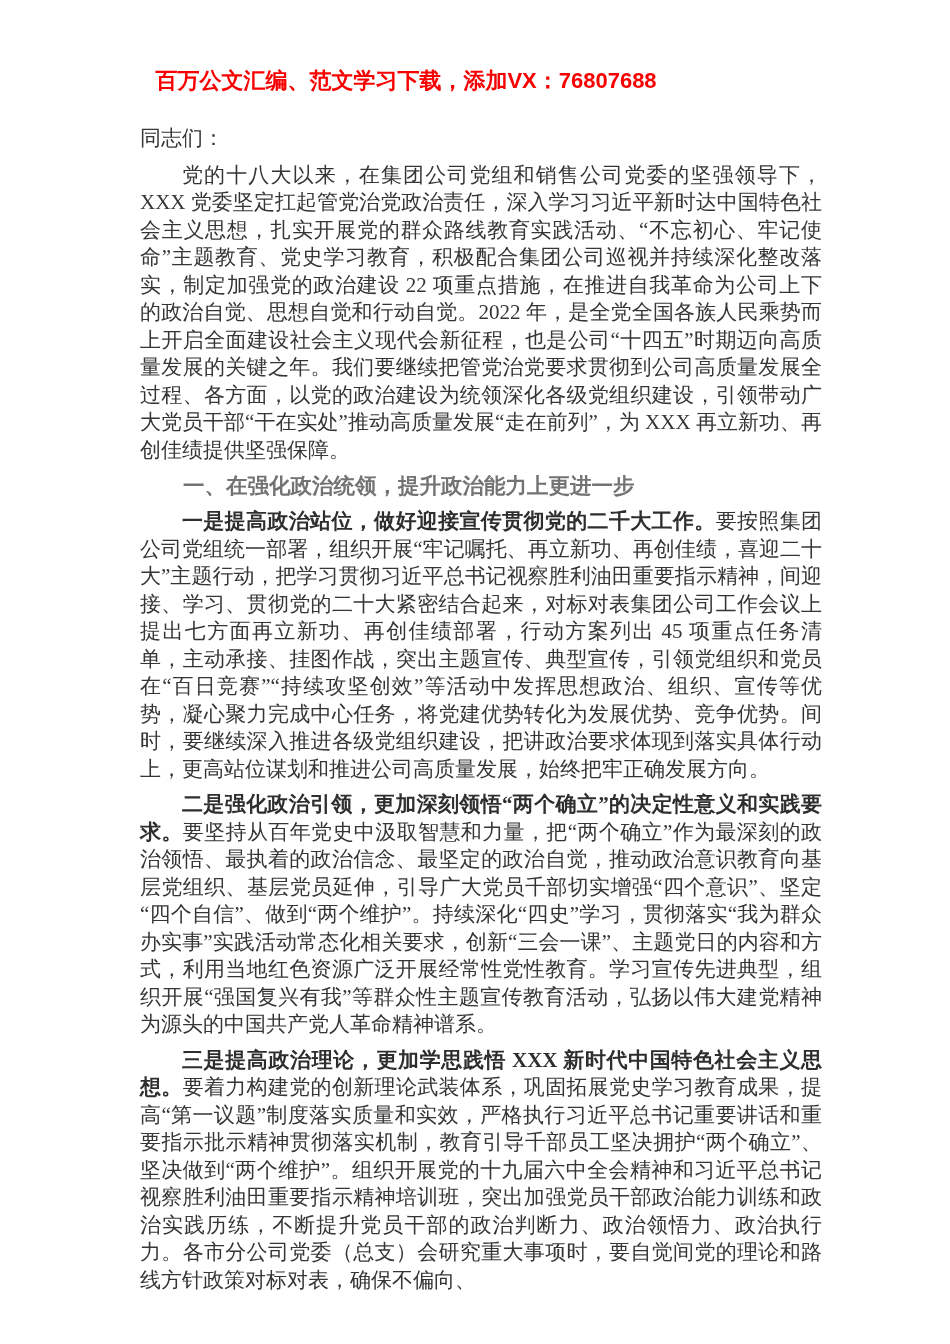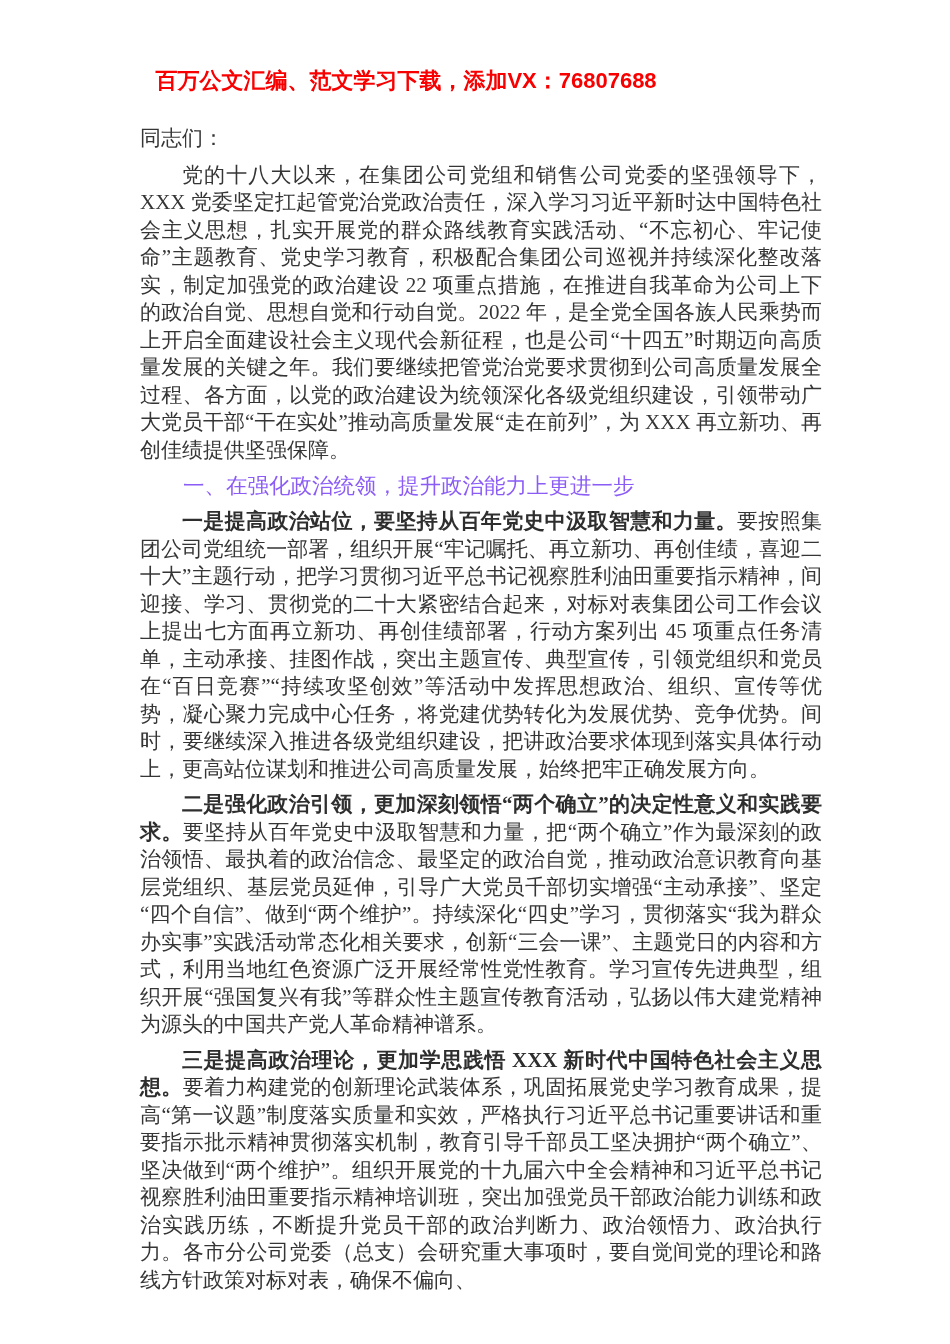--- a/index.html
+++ b/index.html
@@ -41,22 +41,22 @@
   }
   .salutation {
     text-indent: 0;
     font-family: Liberation Mono, monospace;
   }
   .para {
     text-indent: 2em;
   }
   .section-heading {
     font-size: 21.5px;
-    font-weight: 400;
-    color: #8b5cf6;
+    font-weight: 700;
+    color: #737373;
     text-indent: 2em;
     margin: 2px 0 8px 0;
     line-height: 28px;
   }
   .point-lead {
     font-weight: 700;
     color: #2e2e2e;
   }
 </style>
 </head>
@@ -68,20 +68,20 @@
 
   <div class="doc-body">
 
     <p class="salutation">同志们：</p>
 
     <p class="para">党的十八大以来，在集团公司党组和销售公司党委的坚强领导下，XXX 党委坚定扛起管党治党政治责任，深入学习习近平新时达中国特色社会主义思想，扎实开展党的群众路线教育实践活动、“不忘初心、牢记使命”主题教育、党史学习教育，积极配合集团公司巡视并持续深化整改落实，制定加强党的政治建设 22 项重点措施，在推进自我革命为公司上下的政治自觉、思想自觉和行动自觉。2022 年，是全党全国各族人民乘势而上开启全面建设社会主义现代会新征程，也是公司“十四五”时期迈向高质量发展的关键之年。我们要继续把管党治党要求贯彻到公司高质量发展全过程、各方面，以党的政治建设为统领深化各级党组织建设，引领带动广大党员干部“干在实处”推动高质量发展“走在前列”，为 XXX 再立新功、再创佳绩提供坚强保障。</p>
 
     <p class="section-heading">一、在强化政治统领，提升政治能力上更进一步</p>
 
 
-    <p class="para"><span class="point-lead">一是提高政治站位，要坚持从百年党史中汲取智慧和力量。</span><span>要按照集团公司党组统一部署，组织开展“牢记嘱托、再立新功、再创佳绩，喜迎二十大”主题行动，把学习贯彻习近平总书记视察胜利油田重要指示精神，间迎接、学习、贯彻党的二十大紧密结合起来，对标对表集团公司工作会议上提出七方面再立新功、再创佳绩部署，行动方案列出 45 项重点任务清单，主动承接、挂图作战，突出主题宣传、典型宣传，引领党组织和党员在“百日竞赛”“持续攻坚创效”等活动中发挥思想政治、组织、宣传等优势，凝心聚力完成中心任务，将党建优势转化为发展优势、竞争优势。间时，要继续深入推进各级党组织建设，把讲政治要求体现到落实具体行动上，更高站位谋划和推进公司高质量发展，始终把牢正确发展方向。</span></p>
+    <p class="para"><span class="point-lead">一是提高政治站位，做好迎接宣传贯彻党的二千大工作。</span><span>要按照集团公司党组统一部署，组织开展“牢记嘱托、再立新功、再创佳绩，喜迎二十大”主题行动，把学习贯彻习近平总书记视察胜利油田重要指示精神，间迎接、学习、贯彻党的二十大紧密结合起来，对标对表集团公司工作会议上提出七方面再立新功、再创佳绩部署，行动方案列出 45 项重点任务清单，主动承接、挂图作战，突出主题宣传、典型宣传，引领党组织和党员在“百日竞赛”“持续攻坚创效”等活动中发挥思想政治、组织、宣传等优势，凝心聚力完成中心任务，将党建优势转化为发展优势、竞争优势。间时，要继续深入推进各级党组织建设，把讲政治要求体现到落实具体行动上，更高站位谋划和推进公司高质量发展，始终把牢正确发展方向。</span></p>
 
-    <p class="para"><span class="point-lead">二是强化政治引领，更加深刻领悟“两个确立”的决定性意义和实践要求。</span><span>要坚持从百年党史中汲取智慧和力量，把“两个确立”作为最深刻的政治领悟、最执着的政治信念、最坚定的政治自觉，推动政治意识教育向基层党组织、基层党员延伸，引导广大党员千部切实增强“主动承接”、坚定“四个自信”、做到“两个维护”。持续深化“四史”学习，贯彻落实“我为群众办实事”实践活动常态化相关要求，创新“三会一课”、主题党日的内容和方式，利用当地红色资源广泛开展经常性党性教育。学习宣传先进典型，组织开展“强国复兴有我”等群众性主题宣传教育活动，弘扬以伟大建党精神为源头的中国共产党人革命精神谱系。</span></p>
+    <p class="para"><span class="point-lead">二是强化政治引领，更加深刻领悟“两个确立”的决定性意义和实践要求。</span><span>要坚持从百年党史中汲取智慧和力量，把“两个确立”作为最深刻的政治领悟、最执着的政治信念、最坚定的政治自觉，推动政治意识教育向基层党组织、基层党员延伸，引导广大党员千部切实增强“四个意识”、坚定“四个自信”、做到“两个维护”。持续深化“四史”学习，贯彻落实“我为群众办实事”实践活动常态化相关要求，创新“三会一课”、主题党日的内容和方式，利用当地红色资源广泛开展经常性党性教育。学习宣传先进典型，组织开展“强国复兴有我”等群众性主题宣传教育活动，弘扬以伟大建党精神为源头的中国共产党人革命精神谱系。</span></p>
 
     <p class="para"><span class="point-lead">三是提高政治理论，更加学思践悟 XXX 新时代中国特色社会主义思想。</span><span>要着力构建党的创新理论武装体系，巩固拓展党史学习教育成果，提高“第一议题”制度落实质量和实效，严格执行习近平总书记重要讲话和重要指示批示精神贯彻落实机制，教育引导千部员工坚决拥护“两个确立”、坚决做到“两个维护”。组织开展党的十九届六中全会精神和习近平总书记视察胜利油田重要指示精神培训班，突出加强党员干部政治能力训练和政治实践历练，不断提升党员干部的政治判断力、政治领悟力、政治执行力。各市分公司党委（总支）会研究重大事项时，要自觉间党的理论和路线方针政策对标对表，确保不偏向、</span></p>
 
   </div>
 </div>
 
 </body></html>

